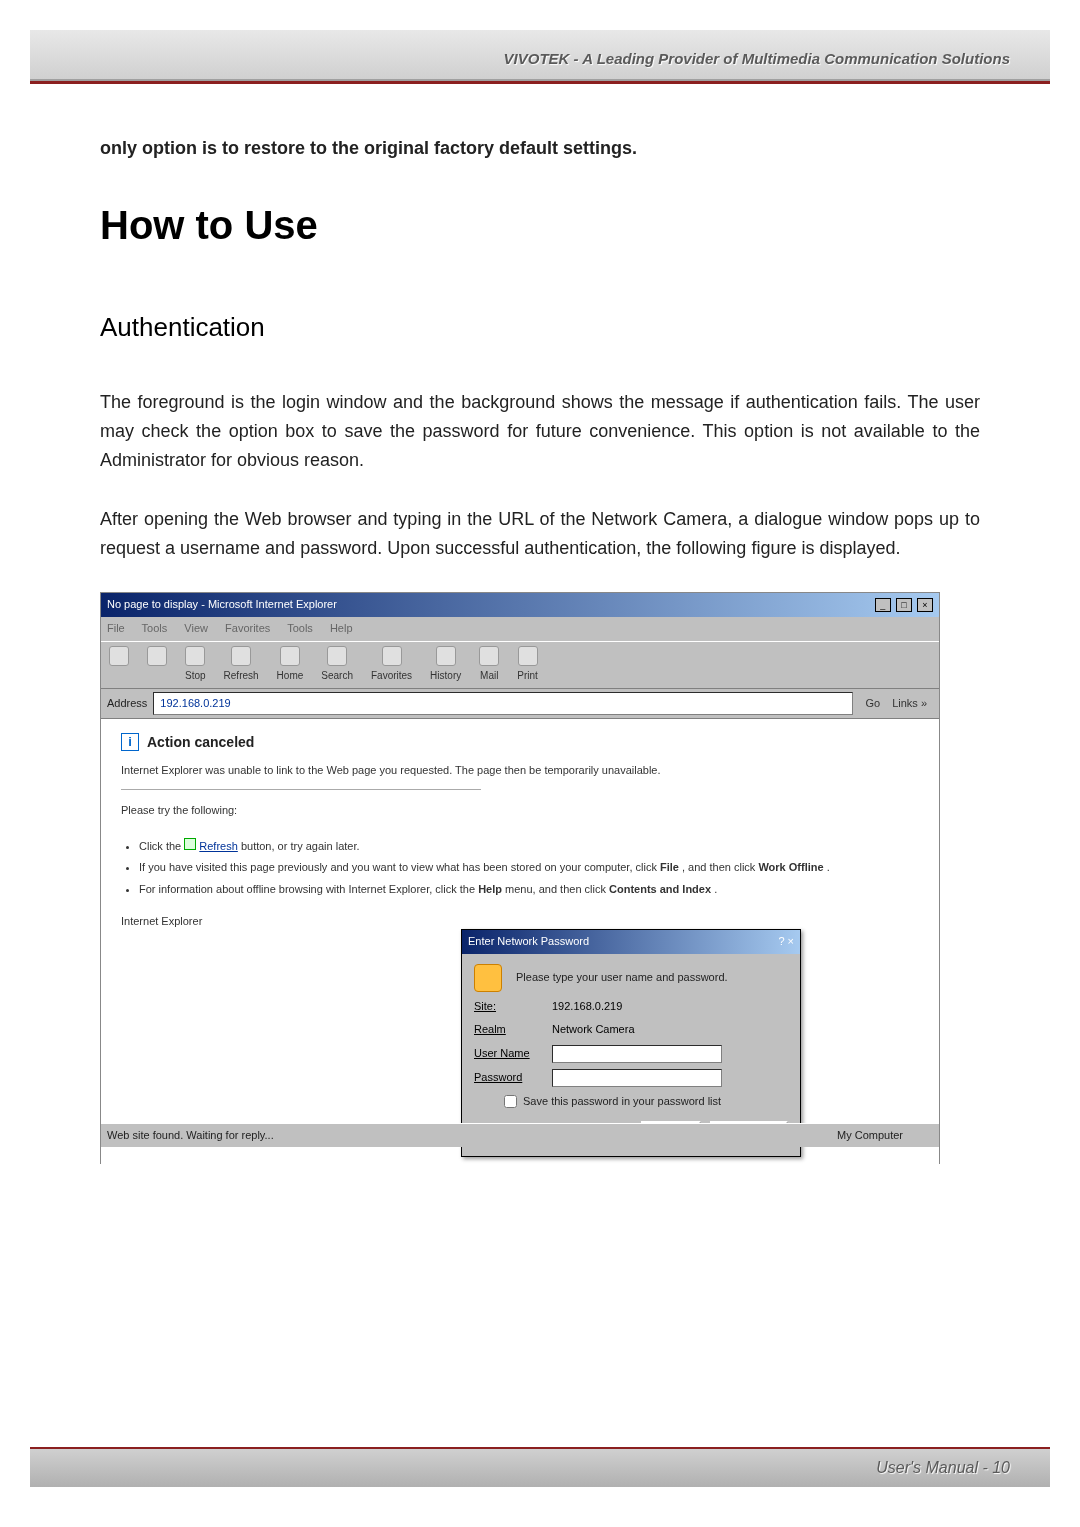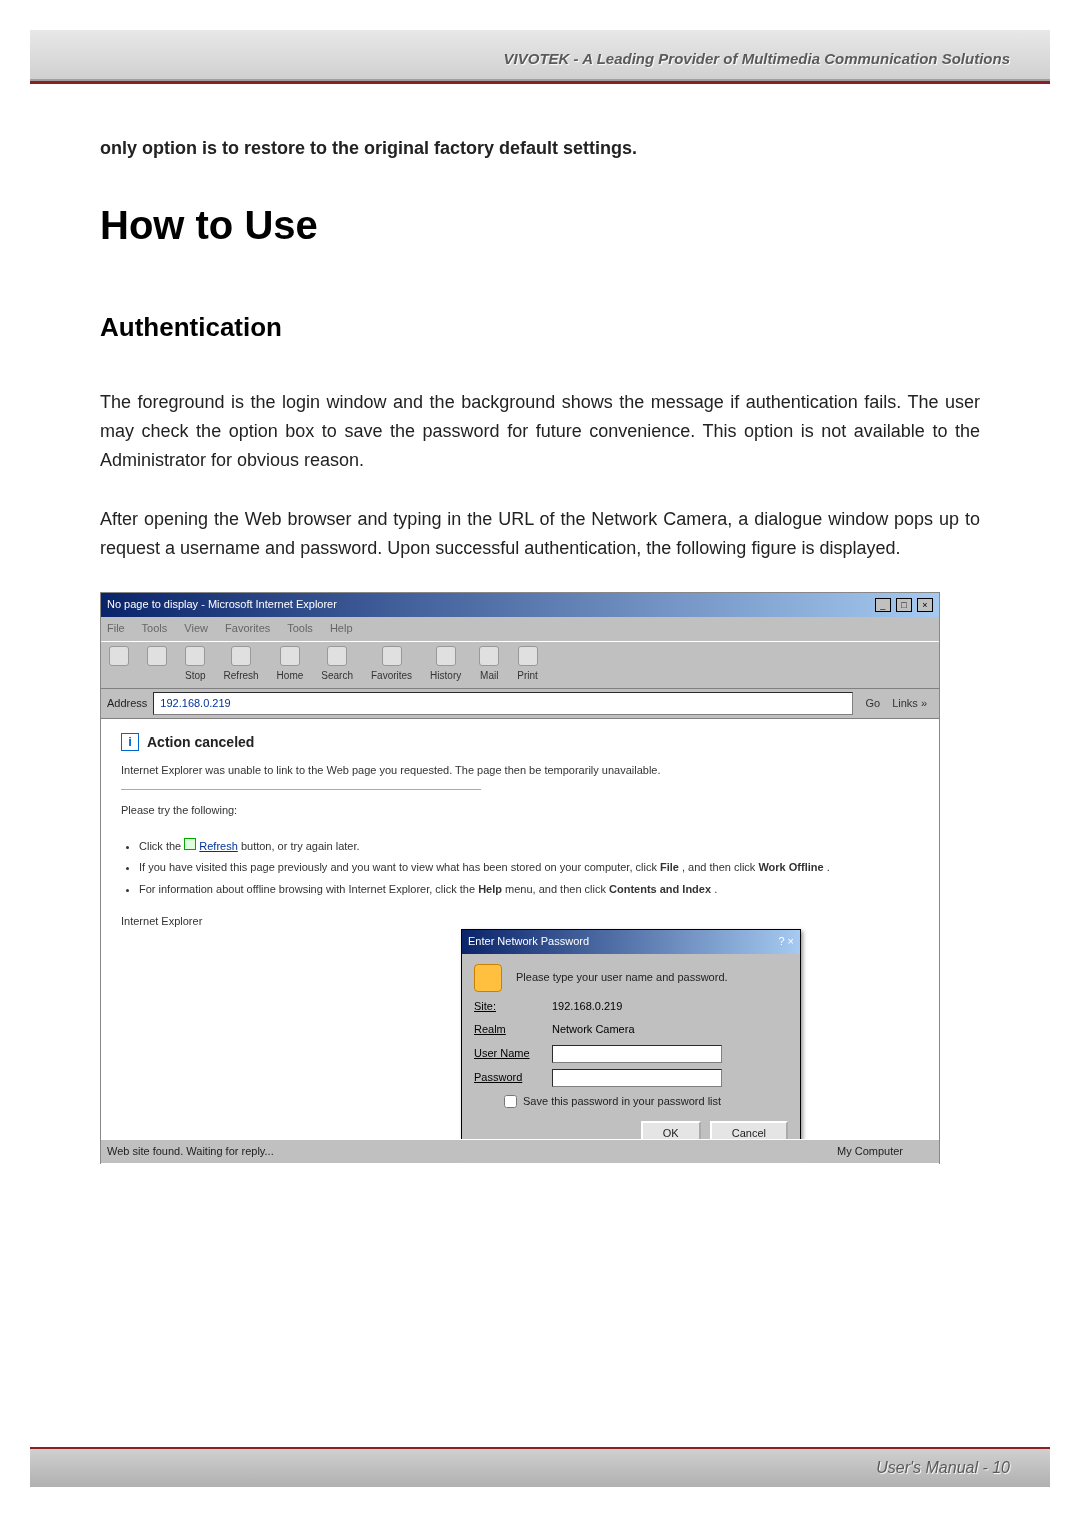--- a/index.html
+++ b/index.html
@@ -38,21 +38,21 @@
       margin-bottom: 30px;
     }
     h1 {
       font-size: 40px;
       font-weight: bold;
       color: #000;
       margin: 20px 0 50px;
     }
     h2 {
       font-size: 26px;
-      font-weight: bold;
+      font-weight: normal;
       color: #000;
       margin: 30px 0 40px;
     }
     .para {
       margin-bottom: 30px;
       text-align: justify;
     }
     .ie-screenshot {
       width: 840px;
       height: 572px;
@@ -200,21 +200,21 @@
       margin-left: 6px;
       font-size: 11px;
     }
     .statusbar {
       background: #c0c0c0;
       padding: 3px 6px;
       display: flex;
       justify-content: space-between;
       border-top: 1px solid #fff;
       position: absolute;
-      bottom: 0; left: 0; right: 0;
+      bottom: 16px; left: 0; right: 0;
     }
     .statusbar .zone {
       padding: 0 30px;
     }
     .page-footer {
       position: absolute;
       bottom: 40px;
       left: 30px; right: 30px;
       height: 40px;
       background: linear-gradient(to bottom, #d0d0d0, #b0b0b0);

